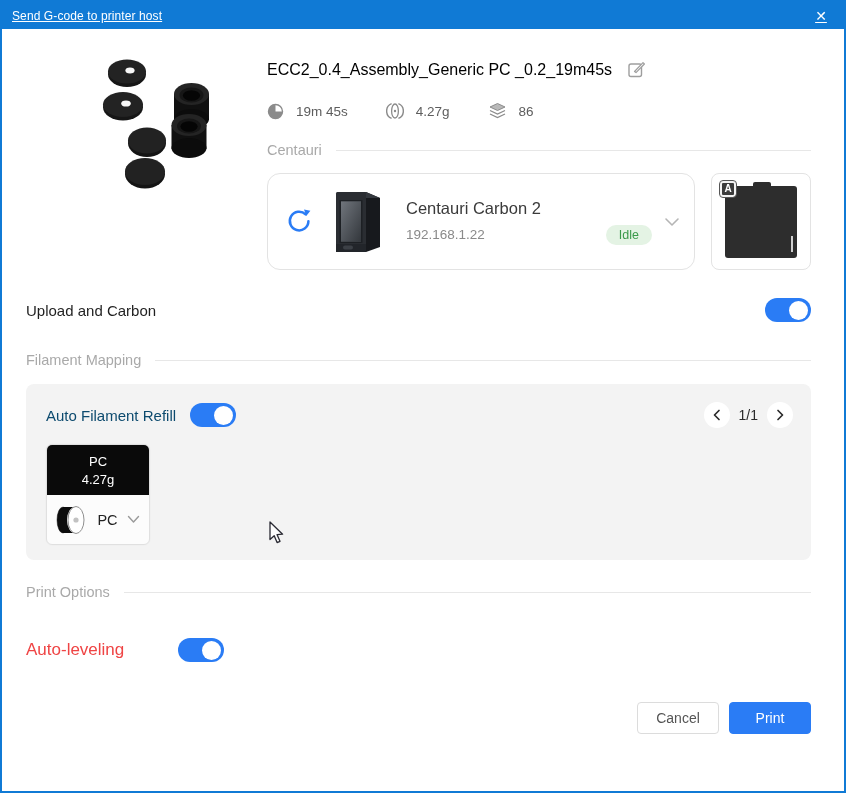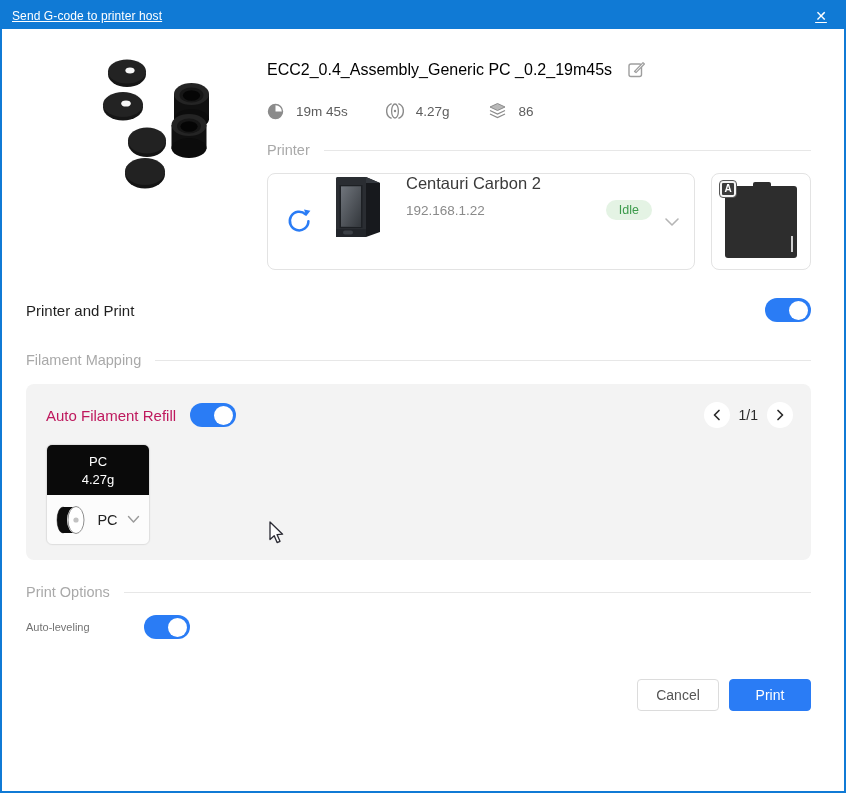--- a/index.html
+++ b/index.html
@@ -34,22 +34,22 @@
   .stat { display:flex; align-items:center; gap:12px; }
 
   .section-head { display:flex; align-items:center; gap:14px; color:#a9a9a9; font-size:14.5px; }
   .section-head .rule { flex:1; height:1px; background:#e7e7e7; }
   .sh-printer { margin-top:22px; }
   .sh-filament { margin-top:30px; }
   .sh-options { margin-top:24px; }
 
   .printer-row { display:flex; margin-top:15px; gap:16px; height:97px; }
   .printer-card {
-    flex:1; border:1px solid #e3e3e3; border-radius:8px; background:#fff;
-    display:flex; padding:0 14px 0 16px;
+    flex:1; border:1px solid #e3e3e3; border-radius:13px; background:#fff;
+    display:flex; align-items:center; padding:0 14px 0 16px;
   }
   .refresh-btn { display:flex; align-items:center; justify-content:center; width:30px; }
   .printer-img { margin-left:12px; display:flex; }
   .printer-info { margin-left:18px; flex:1; min-width:0; }
   .printer-name { font-size:16.5px; color:#3a3a3a; }
   .printer-sub { display:flex; align-items:center; margin-top:7px; }
   .printer-ip { font-size:13.5px; color:#8a8a8a; }
   .status-badge {
     margin-left:auto; margin-right:10px; background:#e4f3e4; color:#3a9a4a;
     font-size:12.5px; padding:3px 13px; border-radius:11px;
@@ -75,33 +75,33 @@
   .toggle.on { background:#2a7cf5; }
   .toggle.on::after { left:auto; right:3px; }
 
   .toggle-row { display:flex; align-items:center; margin-top:28px; font-size:15px; color:#1f1f1f; }
   .toggle-row:first-of-type { margin-top:26px; }
   .toggle-row .toggle { margin-left:auto; }
 
   
   .fil-panel { margin-top:16px; background:#f3f3f3; border-radius:8px; height:176px; padding:18px 18px 0 20px; }
   .fil-top { display:flex; align-items:center; }
-  .fil-top-label { font-size:15px; color:#be185d; }
+  .fil-top-label { font-size:15px; color:#0c4a6e; }
   .fil-top .toggle { margin-left:14px; }
   .pager { margin-left:auto; display:flex; align-items:center; gap:9px; }
   .pager-btn { width:26px; height:26px; border-radius:50%; background:#fff; border:none; display:flex; align-items:center; justify-content:center; cursor:default; }
   .pager-text { font-size:14px; color:#2b2b2b; }
 
   .fil-card { margin-top:16px; width:104px; border-radius:6px; overflow:hidden; border:1px solid #e0e0e0; background:#fcfcfc; box-shadow:0 0 0 1px rgba(0,0,0,0.01); }
   .fil-card-top { height:50px; background:#0a0a0a; color:#fff; display:flex; flex-direction:column; align-items:center; justify-content:center; gap:3px; font-size:13px; }
   .fil-card-bottom { height:49px; display:flex; align-items:center; padding:0 9px 0 7px; }
   .fil-card-bottom .mat { flex:1; text-align:center; font-size:14.5px; color:#222; }
 
   
-  .options-row { display:flex; align-items:center; margin-top:15px; font-size:11px; color:#737373; }
+  .options-row { display:flex; align-items:center; margin-top:38px; font-size:17px; color:#ef4444; }
   .opt-group { display:flex; align-items:center; }
   .opt-group .toggle { margin-left:54px; }
   .opt-right { margin-left:auto; }
   .opt-right .toggle { margin-left:58px; }
 
   
   .footer { display:flex; justify-content:flex-end; gap:10px; margin-top:40px; }
   .btn { height:32px; min-width:82px; border-radius:4px; font-size:14px; font-family:inherit; padding:0 16px; cursor:default; }
   .btn-cancel { background:#fff; border:1px solid #dcdcdc; color:#555; }
   .btn-print { background:#2a7cf5; border:1px solid #2a7cf5; color:#fff; }
@@ -181,21 +181,21 @@
             <svg width="19" height="18" viewBox="0 0 19 18">
               <path d="M9.5 1.5 L17 5 L9.5 8.5 L2 5 Z" fill="#b9b9b9" stroke="#8b8b8b" stroke-width="1"></path>
               <path d="M2 8.5 L9.5 12 L17 8.5" fill="none" stroke="#8b8b8b" stroke-width="1.3"></path>
               <path d="M2 12 L9.5 15.5 L17 12" fill="none" stroke="#8b8b8b" stroke-width="1.3"></path>
             </svg>
             <span>86</span>
           </span>
         </div>
 
         <div class="section-head sh-printer">
-          <span>Printer</span>
+          <span>Centauri</span>
           <span class="rule"></span>
         </div>
 
         <div class="printer-row">
           <div class="printer-card">
             <span class="refresh-btn">
               <svg width="27" height="27" viewBox="0 0 27 27">
                 <path d="M19.6 6.4 A9.3 9.3 0 1 0 22.4 13.2" fill="none" stroke="#2a7cf5" stroke-width="2.5" stroke-linecap="round"></path>
                 <path d="M18 1.6 L24.4 2.8 L20.2 7.9 Z" fill="#2a7cf5"></path>
               </svg>
@@ -235,21 +235,21 @@
           <div class="plate-card">
             <div class="plate">
               <div class="plate-badge">A</div>
             </div>
           </div>
         </div>
       </div>
     </div>
 
     <div class="toggle-row">
-      <span>Printer and Print</span>
+      <span>Upload and Carbon</span>
       <span class="toggle on"></span>
     </div>
 
     <div class="section-head sh-filament">
       <span>Filament Mapping</span>
       <span class="rule"></span>
     </div>
 
     <div class="fil-panel">
       <div class="fil-top">

